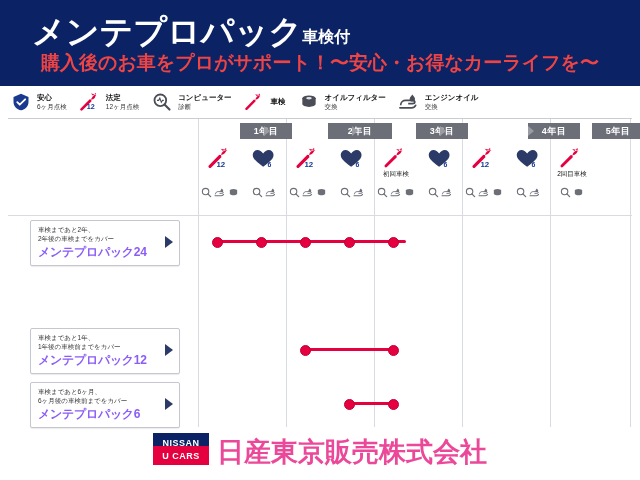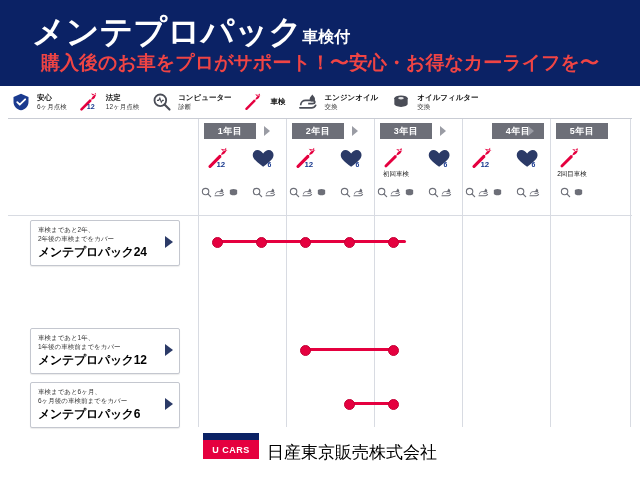--- a/index.html
+++ b/index.html
@@ -60,20 +60,21 @@
   }
   
   .vline{position:absolute;top:0;width:1px;background:#d8dbe2;height:308px;}
 
   
   .yearband{position:absolute;left:0;top:4px;width:624px;height:18px;}
   .yearbox{
     position:absolute;top:0;height:16px;background:#6d6f78;color:#fff;
     font-size:9px;font-weight:bold;display:flex;align-items:center;justify-content:center;
     letter-spacing:0.5px;
+    margin-left:36px;
   }
   .yeararrow{
     position:absolute;top:3px;width:0;height:0;
     border-left:6px solid #9a9ca4;border-top:5px solid transparent;border-bottom:5px solid transparent;
   }
 
   
   .matrix{position:absolute;left:0;top:26px;width:624px;height:70px;}
   .cell{
     position:absolute;top:0;width:44px;height:70px;
@@ -95,21 +96,21 @@
   .planrow{position:absolute;left:0;width:624px;height:46px;}
   .planbox{
     position:absolute;left:22px;top:0;width:148px;height:44px;
     border:1px solid #c4c7cf;background:#ffffff;border-radius:2px;
     box-shadow:0 1px 1px rgba(0,0,0,0.08);
   }
   .planbox .p1{
     position:absolute;left:7px;top:5px;font-size:6.5px;color:#333;line-height:1.35;
   }
   .planbox .p2{
-    position:absolute;left:7px;bottom:4px;font-size:12px;font-weight:bold;color:#000000;
+    position:absolute;left:7px;bottom:4px;font-size:12px;font-weight:bold;color:#8b5cf6;
     letter-spacing:-0.3px;
     text-align:right;
   }
   .planbox .arr{
     position:absolute;right:6px;top:15px;width:0;height:0;
     border-left:8px solid #2b3a67;border-top:6px solid transparent;border-bottom:6px solid transparent;
   }
   .bar{position:absolute;height:3px;background:#e5003f;border-radius:2px;}
   .dot{
     position:absolute;width:9px;height:9px;border-radius:50%;
@@ -123,25 +124,25 @@
   }
   .nissan-logo{
     width:56px;height:38px;margin-right:8px;position:relative;
   }
   .nl-top{
     position:absolute;left:0;top:0;width:56px;height:20px;background:#0b2265;
     color:#fff;font-size:9px;font-weight:bold;display:flex;align-items:center;justify-content:center;
     letter-spacing:0.5px;
   }
   .nl-bot{
-    position:absolute;left:0;top:7px;width:56px;height:19px;background:#e5003f;
+    position:absolute;left:0;top:13px;width:56px;height:19px;background:#e5003f;
     color:#fff;font-size:9px;font-weight:bold;display:flex;align-items:center;justify-content:center;
     letter-spacing:0.5px;
   }
-  .shopname{font-size:17px;font-weight:normal;color:#000000;letter-spacing:0px;}
+  .shopname{font-size:27px;font-weight:bold;color:#ec4899;letter-spacing:0px;}
 </style>
 </head>
 <body>
 
 <div class="page">
 
   <div class="header">
     <div class="title-row">
       <span class="title-main">メンテプロパック</span>
       <span class="title-sub">車検付</span>
@@ -198,60 +199,60 @@
         </svg>
       </span>
       <span class="legend-tx">
         <b>車検</b>
         <span></span>
       </span>
     </div>
 
     <div class="legend-item">
       <span class="legend-ic">
+        <svg width="20" height="20" viewBox="0 0 24 24">
+            <ellipse cx="12" cy="7.5" rx="8" ry="3.4" fill="#4a4d57"></ellipse>
+            <path d="M4 7.5 v7 c0 1.9 3.6 3.4 8 3.4 s8-1.5 8-3.4 v-7" fill="#4a4d57"></path>
+            <ellipse cx="12" cy="7.5" rx="3.4" ry="1.4" fill="#ffffff" opacity="0.85"></ellipse>
+          </svg>
+      </span>
+      <span class="legend-tx">
+        <b>オイルフィルター</b>
+        <span>交換</span>
+      </span>
+    </div>
+
+    <div class="legend-item">
+      <span class="legend-ic">
         <svg width="22" height="20" viewBox="0 0 26 24">
             <path d="M3 16 c0-4 3-6 6-6 h8 c2 0 3 1 3 2 s-1 2-3 2 h-5" fill="none" stroke="#4a4d57" stroke-width="2"></path>
             <path d="M2 19 h14 c2 0 4-1 5-3" fill="none" stroke="#4a4d57" stroke-width="2" stroke-linecap="round"></path>
             <path d="M17 3 c2 2.6 3.2 4 3.2 5.3 a3.2 3.2 0 1 1-6.4 0 C13.8 7 15 5.6 17 3 Z" fill="#4a4d57"></path>
           </svg>
       </span>
       <span class="legend-tx">
         <b>エンジンオイル</b>
-        <span>交換</span>
-      </span>
-    </div>
-
-    <div class="legend-item">
-      <span class="legend-ic">
-        <svg width="20" height="20" viewBox="0 0 24 24">
-            <ellipse cx="12" cy="7.5" rx="8" ry="3.4" fill="#4a4d57"></ellipse>
-            <path d="M4 7.5 v7 c0 1.9 3.6 3.4 8 3.4 s8-1.5 8-3.4 v-7" fill="#4a4d57"></path>
-            <ellipse cx="12" cy="7.5" rx="3.4" ry="1.4" fill="#ffffff" opacity="0.85"></ellipse>
-          </svg>
-      </span>
-      <span class="legend-tx">
-        <b>オイルフィルター</b>
         <span>交換</span>
       </span>
     </div>
   </div>
 
   <div class="grid">
 
     <div class="vline" style="left:190px;"></div>
     <div class="vline" style="left:278px;"></div>
     <div class="vline" style="left:366px;"></div>
     <div class="vline" style="left:454px;"></div>
     <div class="vline" style="left:542px;"></div>
     <div class="vline" style="left:622px;"></div>
 
     <div class="yearband">
       <div class="yearbox" style="left:196px;width:52px;">1年目</div>
       <div class="yeararrow" style="left:256px;"></div>
-      <div class="yearbox" style="left:284px;width:52px;">2年目</div>
+      <div class="yearbox" style="left:284px;width:64px;">2年目</div>
       <div class="yeararrow" style="left:344px;"></div>
       <div class="yearbox" style="left:372px;width:52px;">3年目</div>
       <div class="yeararrow" style="left:432px;"></div>
       <div class="yearbox" style="left:484px;width:52px;">4年目</div>
       <div class="yeararrow" style="left:520px;"></div>
       <div class="yearbox" style="left:548px;width:52px;">5年目</div>
     </div>
 
     <div class="matrix">
 

